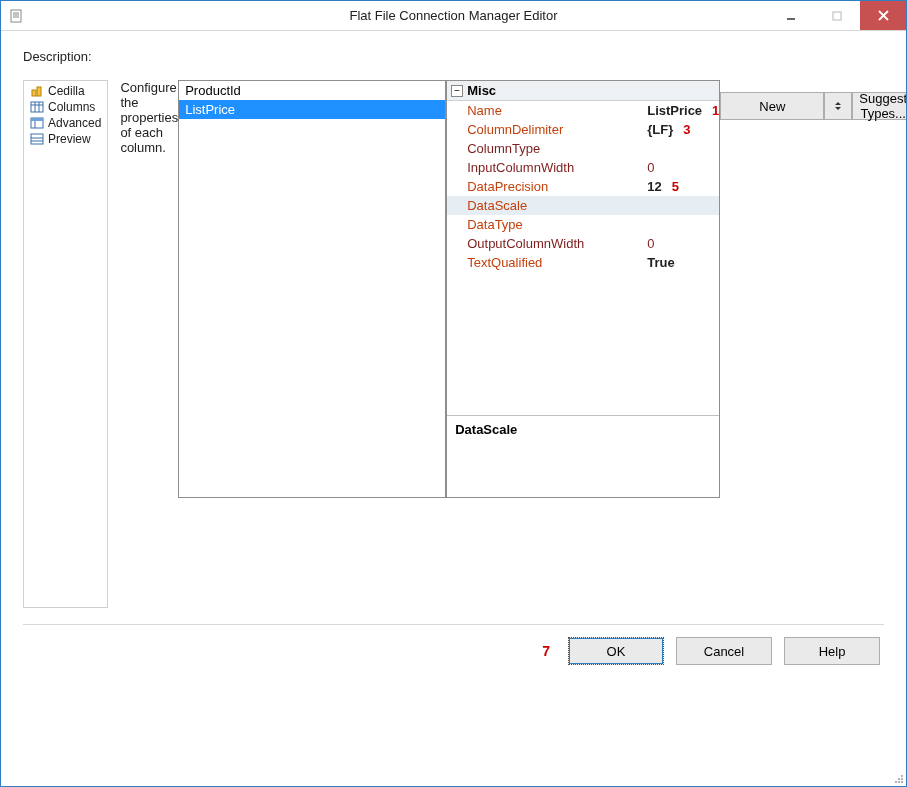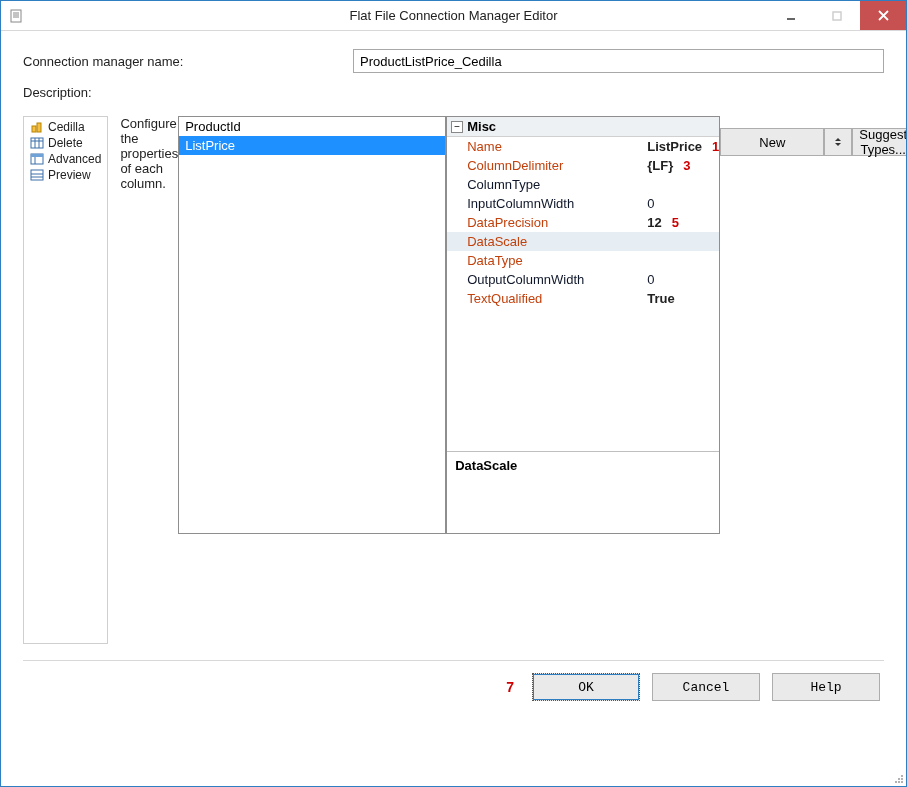--- a/index.html
+++ b/index.html
@@ -179,21 +179,21 @@
   }
   .prop-row .pname {
     width: 180px;
     color: #c2410c;
   }
   .prop-row .pval {
     flex: 1;
     color: #222;
   }
   .prop-row.disabled .pname,
-  .prop-row.disabled .pval { color: #0f172a; }
+  .prop-row.disabled .pval { color: #7f1d1d; }
   .prop-row .pval.bold { font-weight: bold; }
   .prop-row.selected { background: #e6edf3; }
   .annot {
     color: #cc0000;
     font-weight: bold;
     margin-left: 10px;
     font-size: 13px;
   }
   .prop-desc {
     border-top: 1px solid #bfbfbf;
@@ -233,21 +233,21 @@
     gap: 12px;
     align-items: center;
     padding-right: 4px;
   }
   .dialog-buttons .annot-ok {
     color: #cc0000;
     font-weight: bold;
     font-size: 14px;
     margin-right: 6px;
   }
-  .dialog-buttons .btn { width: 108px; font-family: Liberation Mono, monospace; }
+  .dialog-buttons .btn { width: 96px; }
   .dialog-buttons .btn.focused {
     outline: 1px solid #2e7ec1;
     outline-offset: -2px;
     border: 1px dotted #555;
   }
   .resize-grip {
     position: absolute;
     right: 3px; bottom: 3px;
     width: 12px; height: 12px;
   }
@@ -281,24 +281,20 @@
           <line x1="1" y1="1" x2="10" y2="10" stroke="#fff" stroke-width="1.8"></line>
           <line x1="10" y1="1" x2="1" y2="10" stroke="#fff" stroke-width="1.8"></line>
         </svg>
     </div>
   </div>
 </div>
 
 <div class="content">
 
   <div class="field-row">
-    <label>Connection manager name:</label>
-    <input type="text" value="ProductListPrice_Cedilla" style="">
-  </div>
-  <div class="field-row">
     <label>Description:</label>
   </div>
 
   <div class="body-area">
     <div class="sidebar">
       <div class="sidebar-item">
         <span class="sb-icon">
           <svg width="14" height="14">
               <rect x="2" y="6" width="4" height="6" fill="#f6c043" stroke="#b88400"></rect>
               <rect x="7" y="3" width="4" height="9" fill="#f6c043" stroke="#b88400"></rect>
@@ -308,21 +304,21 @@
       </div>
       <div class="sidebar-item">
         <span class="sb-icon">
           <svg width="14" height="14">
               <rect x="1" y="2" width="12" height="10" fill="#fff" stroke="#3a6fa8"></rect>
               <line x1="1" y1="5" x2="13" y2="5" stroke="#3a6fa8"></line>
               <line x1="5" y1="2" x2="5" y2="12" stroke="#3a6fa8"></line>
               <line x1="9" y1="2" x2="9" y2="12" stroke="#3a6fa8"></line>
             </svg>
         </span>
-        <span>Delete</span>
+        <span>Columns</span>
       </div>
       <div class="sidebar-item">
         <span class="sb-icon">
           <svg width="14" height="14">
               <rect x="1" y="2" width="12" height="10" fill="#fff" stroke="#3a6fa8"></rect>
               <rect x="1" y="2" width="12" height="3" fill="#6fa3d8"></rect>
               <line x1="5" y1="5" x2="5" y2="12" stroke="#3a6fa8"></line>
             </svg>
         </span>
         <span>Advanced</span>

